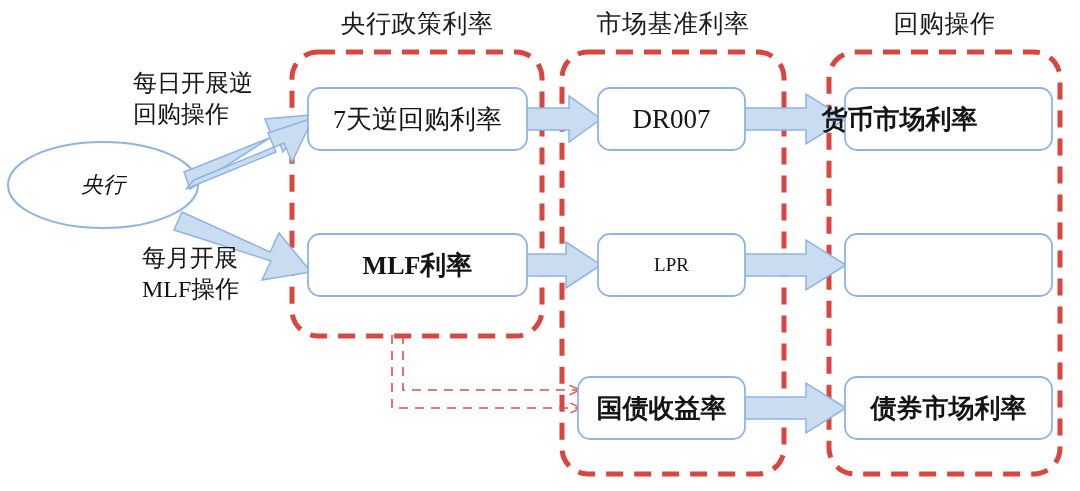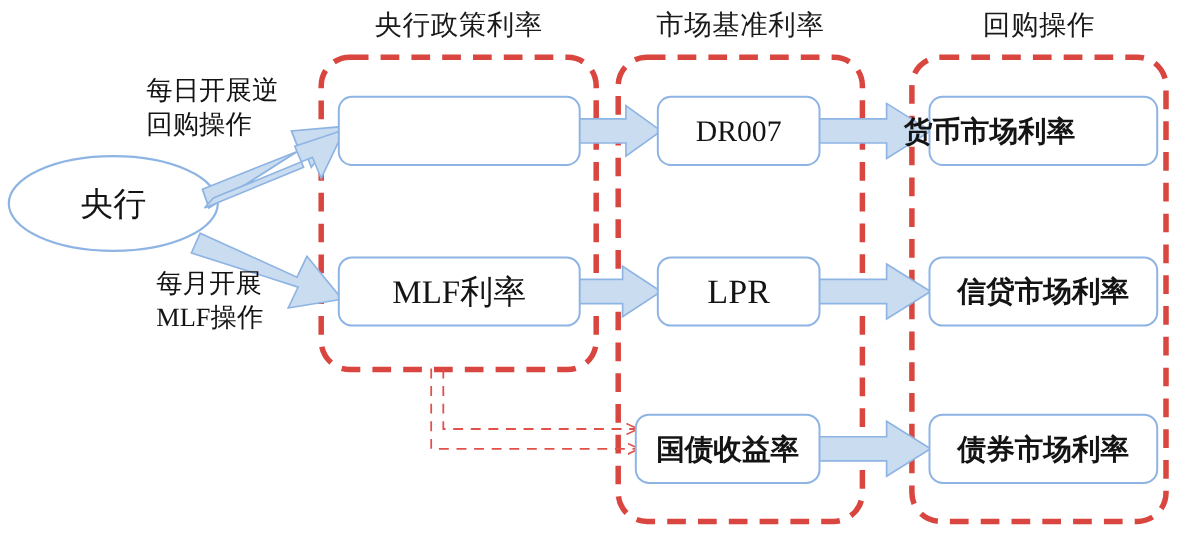--- a/index.html
+++ b/index.html
@@ -85,35 +85,35 @@
 
     <rect x="845" y="88" width="207" height="62" rx="12" ry="12" fill="#ffffff" stroke="#8eb4e3" stroke-width="1.8"></rect>
     <rect x="845" y="234" width="207" height="62" rx="12" ry="12" fill="#ffffff" stroke="#8eb4e3" stroke-width="1.8"></rect>
     <rect x="845" y="377" width="207" height="62" rx="12" ry="12" fill="#ffffff" stroke="#8eb4e3" stroke-width="1.8"></rect>
   </svg>
 
   <div class="grp-title" style="left:292px;top:10px;width:250px;">央行政策利率</div>
   <div class="grp-title" style="left:562px;top:10px;width:222px;">市场基准利率</div>
   <div class="grp-title" style="left:829px;top:10px;width:231px;">回购操作</div>
 
-  <div class="node-label" style="left:8px;top:142px;width:190px;height:86px;font-size:30px;">央行</div>
+  <div class="node-label" style="left:8px;top:142px;width:190px;height:86px;font-size:22px;font-style:italic;">央行</div>
 
   <div class="edge-label" style="left:133px;top:68px;">
     <span>每日开展逆</span><br>
     <span>回购操作</span>
   </div>
 
   <div class="edge-label" style="left:142px;top:243px;">
     <span>每月开展</span><br>
     <span>MLF操作</span>
   </div>
 
-  <div class="node-label" style="left:308px;top:234px;width:219px;height:62px;font-size:30px;">MLF利率</div>
+  <div class="node-label" style="left:308px;top:88px;width:219px;height:62px;font-size:26px;">7天逆回购利率</div>
+  <div class="node-label" style="left:308px;top:234px;width:219px;height:62px;font-size:26px;font-weight:bold;">MLF利率</div>
 
   <div class="node-label" style="left:598px;top:88px;width:147px;height:62px;font-size:27px;">DR007</div>
-  <div class="node-label" style="left:598px;top:234px;width:147px;height:62px;font-size:31px;text-align:center;">LPR</div>
+  <div class="node-label" style="left:598px;top:234px;width:147px;height:62px;font-size:19px;text-align:center;">LPR</div>
   <div class="node-label" style="left:578px;top:377px;width:167px;height:62px;font-size:26px;font-weight:bold;">国债收益率</div>
 
   <div class="node-label" style="left:796px;top:88px;width:207px;height:62px;font-size:26px;font-weight:bold;">货币市场利率</div>
-  <div class="node-label" style="left:845px;top:234px;width:207px;height:62px;font-size:26px;font-weight:bold;">信贷市场利率</div>
   <div class="node-label" style="left:845px;top:377px;width:207px;height:62px;font-size:26px;font-weight:bold;border-radius:15px;">债券市场利率</div>
 
 </div>
 
 </body></html>

